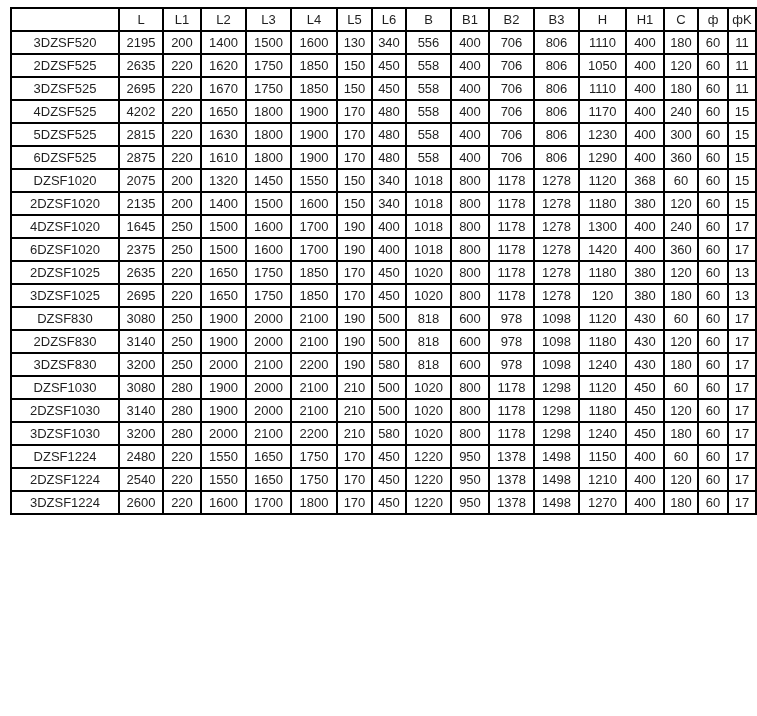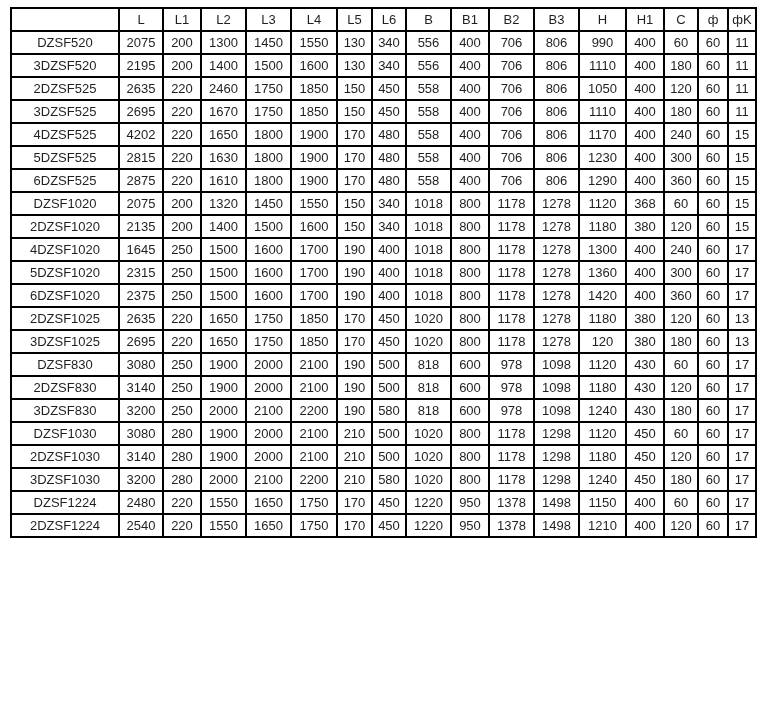--- a/index.html
+++ b/index.html
@@ -89,39 +89,20 @@
           <th>B3</th>
           <th>H</th>
           <th>H1</th>
           <th>C</th>
           <th>ф</th>
           <th>фK</th>
         </tr>
       </thead>
     <tbody>
         <tr>
-          <td>DZSF520</td>
-          <td>2075</td>
-          <td>200</td>
-          <td>1300</td>
-          <td>1450</td>
-          <td>1550</td>
-          <td>130</td>
-          <td>340</td>
-          <td>556</td>
-          <td>400</td>
-          <td>706</td>
-          <td>806</td>
-          <td>990</td>
-          <td>400</td>
-          <td>60</td>
-          <td>60</td>
-          <td>11</td>
-        </tr>
-        <tr>
           <td>3DZSF520</td>
           <td>2195</td>
           <td>200</td>
           <td>1400</td>
           <td>1500</td>
           <td>1600</td>
           <td>130</td>
           <td>340</td>
           <td>556</td>
           <td>400</td>
@@ -130,21 +111,21 @@
           <td>1110</td>
           <td>400</td>
           <td>180</td>
           <td>60</td>
           <td>11</td>
         </tr>
         <tr>
           <td>2DZSF525</td>
           <td>2635</td>
           <td>220</td>
-          <td>2460</td>
+          <td>1620</td>
           <td>1750</td>
           <td>1850</td>
           <td>150</td>
           <td>450</td>
           <td>558</td>
           <td>400</td>
           <td>706</td>
           <td>806</td>
           <td>1050</td>
           <td>400</td>
@@ -275,39 +256,20 @@
           <td>1700</td>
           <td>190</td>
           <td>400</td>
           <td>1018</td>
           <td>800</td>
           <td>1178</td>
           <td>1278</td>
           <td>1300</td>
           <td>400</td>
           <td>240</td>
-          <td>60</td>
-          <td>17</td>
-        </tr>
-        <tr>
-          <td>5DZSF1020</td>
-          <td>2315</td>
-          <td>250</td>
-          <td>1500</td>
-          <td>1600</td>
-          <td>1700</td>
-          <td>190</td>
-          <td>400</td>
-          <td>1018</td>
-          <td>800</td>
-          <td>1178</td>
-          <td>1278</td>
-          <td>1360</td>
-          <td>400</td>
-          <td>300</td>
           <td>60</td>
           <td>17</td>
         </tr>
         <tr>
           <td>6DZSF1020</td>
           <td>2375</td>
           <td>250</td>
           <td>1500</td>
           <td>1600</td>
           <td>1700</td>
@@ -506,15 +468,34 @@
           <td>1220</td>
           <td>950</td>
           <td>1378</td>
           <td>1498</td>
           <td>1210</td>
           <td>400</td>
           <td>120</td>
           <td>60</td>
           <td>17</td>
         </tr>
+        <tr>
+          <td>3DZSF1224</td>
+          <td>2600</td>
+          <td>220</td>
+          <td>1600</td>
+          <td>1700</td>
+          <td>1800</td>
+          <td>170</td>
+          <td>450</td>
+          <td>1220</td>
+          <td>950</td>
+          <td>1378</td>
+          <td>1498</td>
+          <td>1270</td>
+          <td>400</td>
+          <td>180</td>
+          <td>60</td>
+          <td>17</td>
+        </tr>
       </tbody>
   </table>
 </div>
 
 </body></html>

